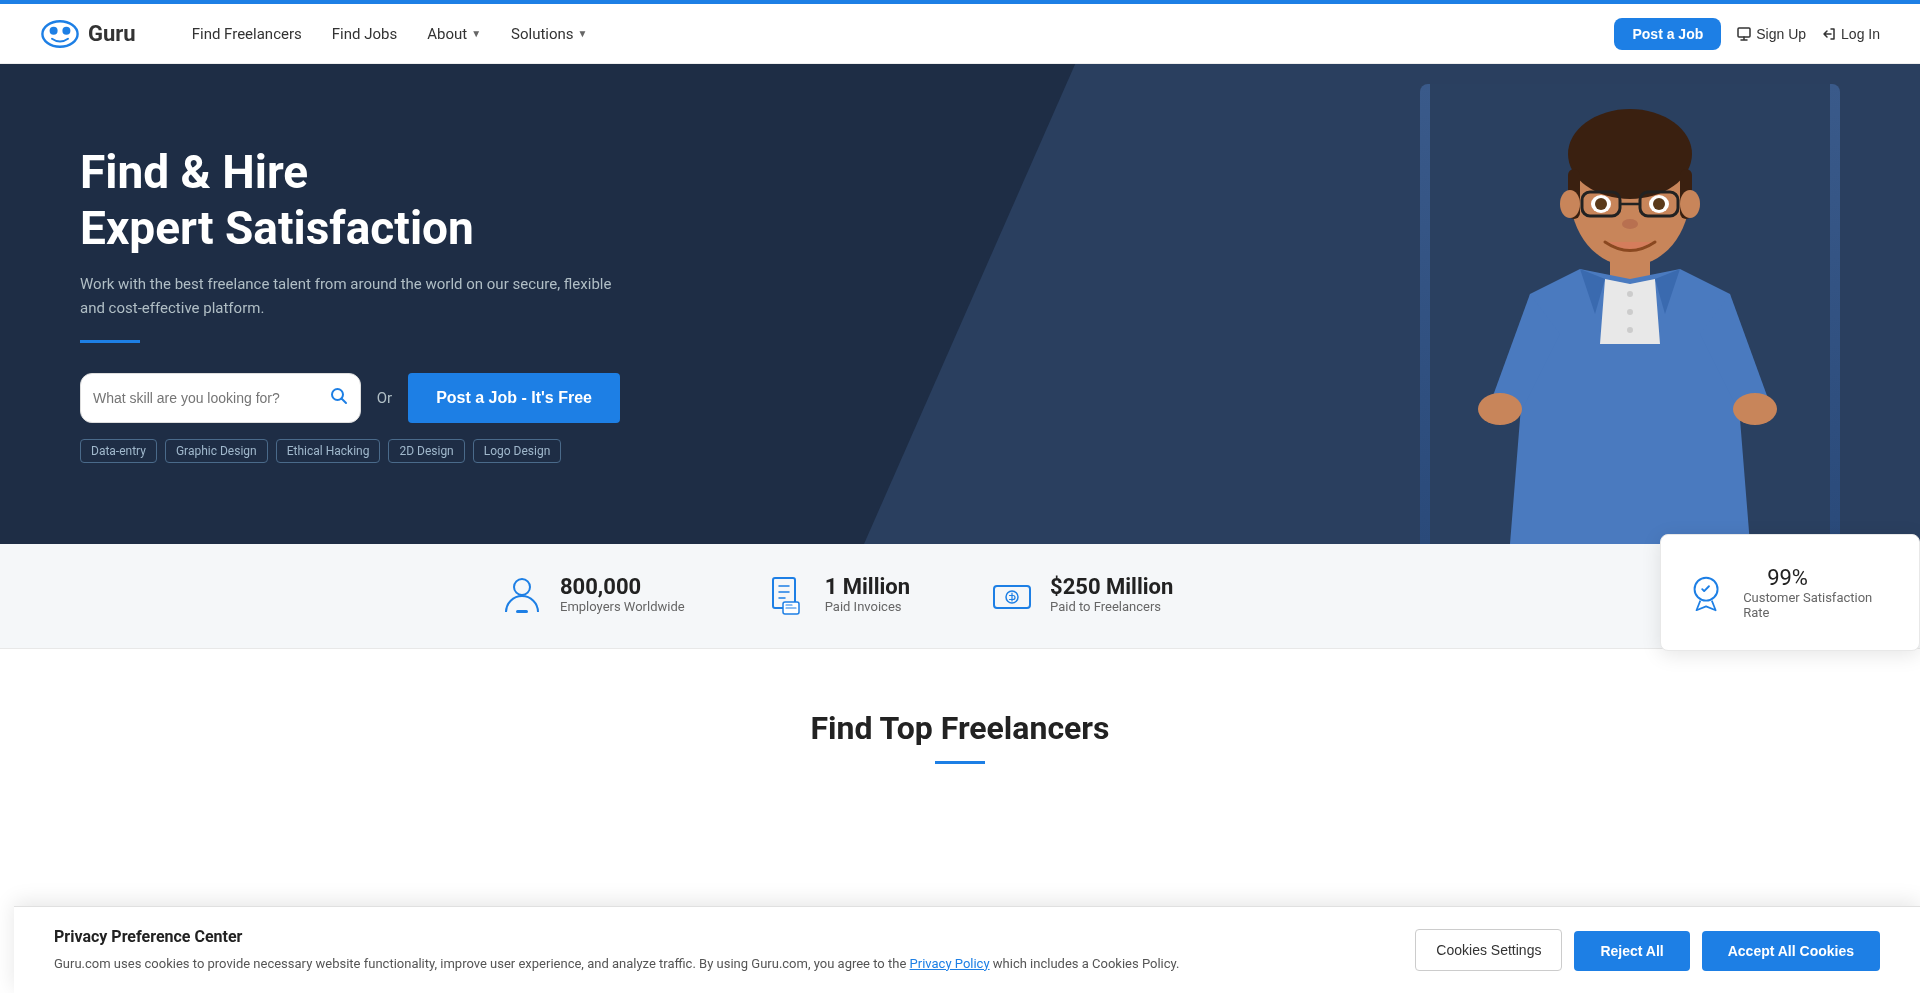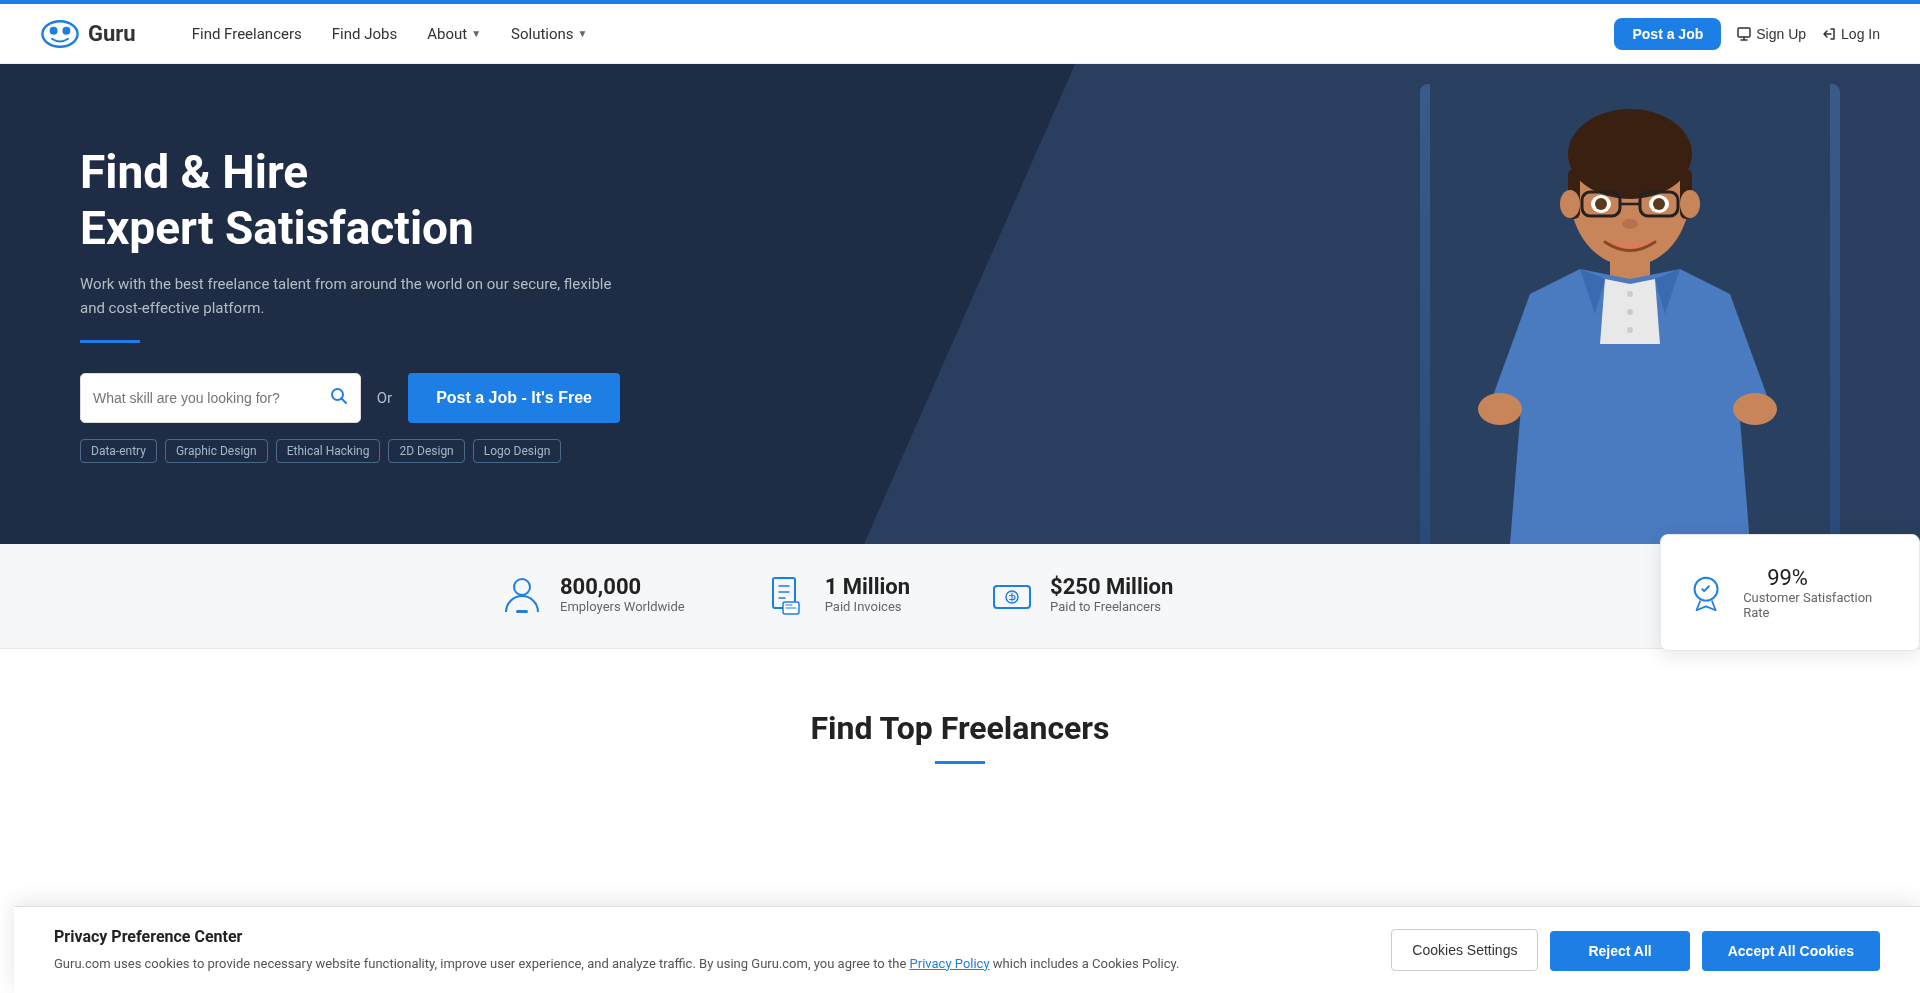--- a/index.html
+++ b/index.html
@@ -145,21 +145,21 @@
     .search-row {
       display: flex;
       align-items: center;
       gap: 16px;
       margin-bottom: 16px;
     }
     .search-box {
       display: flex;
       align-items: center;
       background: #fff;
-      border-radius: 5px;
+      border-radius: 12px;
       padding: 0 12px;
       width: 340px;
       height: 50px;
       border: 1px solid #ddd;
     }
     .search-box input {
       border: none;
       outline: none;
       font-size: 14px;
       color: #555;
@@ -322,21 +322,21 @@
       padding: 12px 20px;
       border-radius: 4px;
       font-size: 14px;
       cursor: pointer;
       white-space: nowrap;
     }
     .btn-reject-all {
       background: #1d7fe5;
       color: #fff;
       border: none;
-      padding: 12px 38px;
+      padding: 12px 26px;
       border-radius: 4px;
       font-size: 14px;
       font-weight: 600;
       cursor: pointer;
       white-space: nowrap;
     }
     .btn-accept-all {
       background: #1d7fe5;
       color: #fff;
       border: none;

